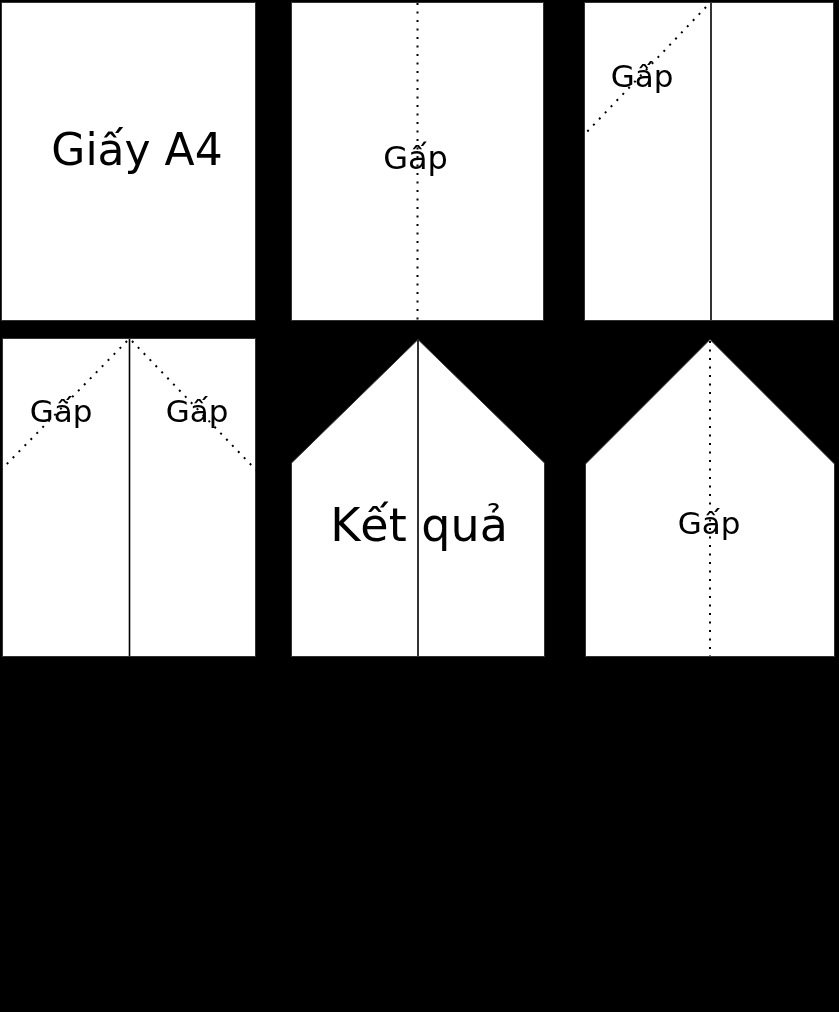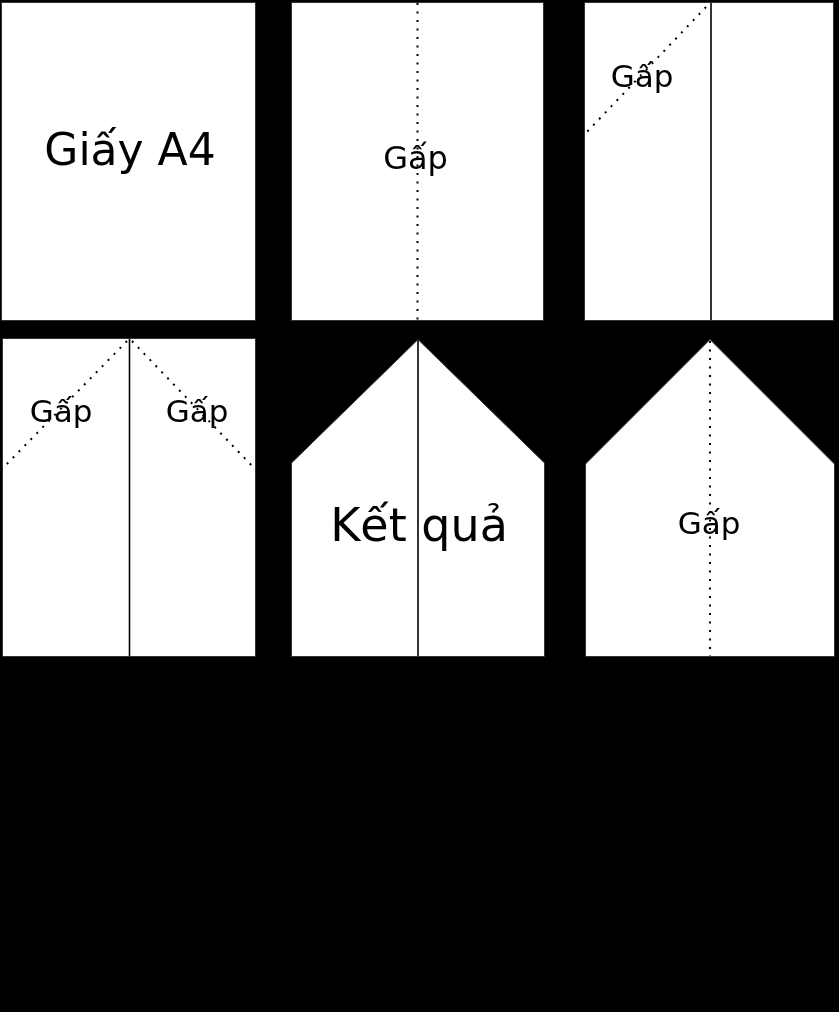--- a/index.html
+++ b/index.html
@@ -37,21 +37,21 @@
 
   
   .p1 { left: 1px;   top: 2px;   width: 255px; height: 319px; }
   .p2 { left: 291px; top: 2px;   width: 253px; height: 319px; }
   .p3 { left: 584px; top: 2px;   width: 250px; height: 319px; }
   .p4 { left: 2px;   top: 338px; width: 254px; height: 319px; }
   .p5 { left: 291px; top: 339px; width: 254px; height: 318px; }
   .p6 { left: 585px; top: 339px; width: 250px; height: 318px; }
 
   
-  .l-p1 { left: 129px;   top: 148px; font-size: 44px; }
+  .l-p1 { left: 136px;   top: 148px; font-size: 44px; }
   .l-p2 { left: 124.5px; top: 156px; font-size: 32px; }
   .l-p3 { left: 58px;    top: 74px;  font-size: 31px; }
   .l-p4a { left: 59px;   top: 73px;  font-size: 31px; }
   .l-p4b { left: 195px;  top: 73px;  font-size: 31px; }
   .l-p5 { left: 128px;   top: 186px; font-size: 46px; }
   .l-p6 { left: 124px;   top: 184px; font-size: 31px; }
 </style>
 </head>
 <body>
 

